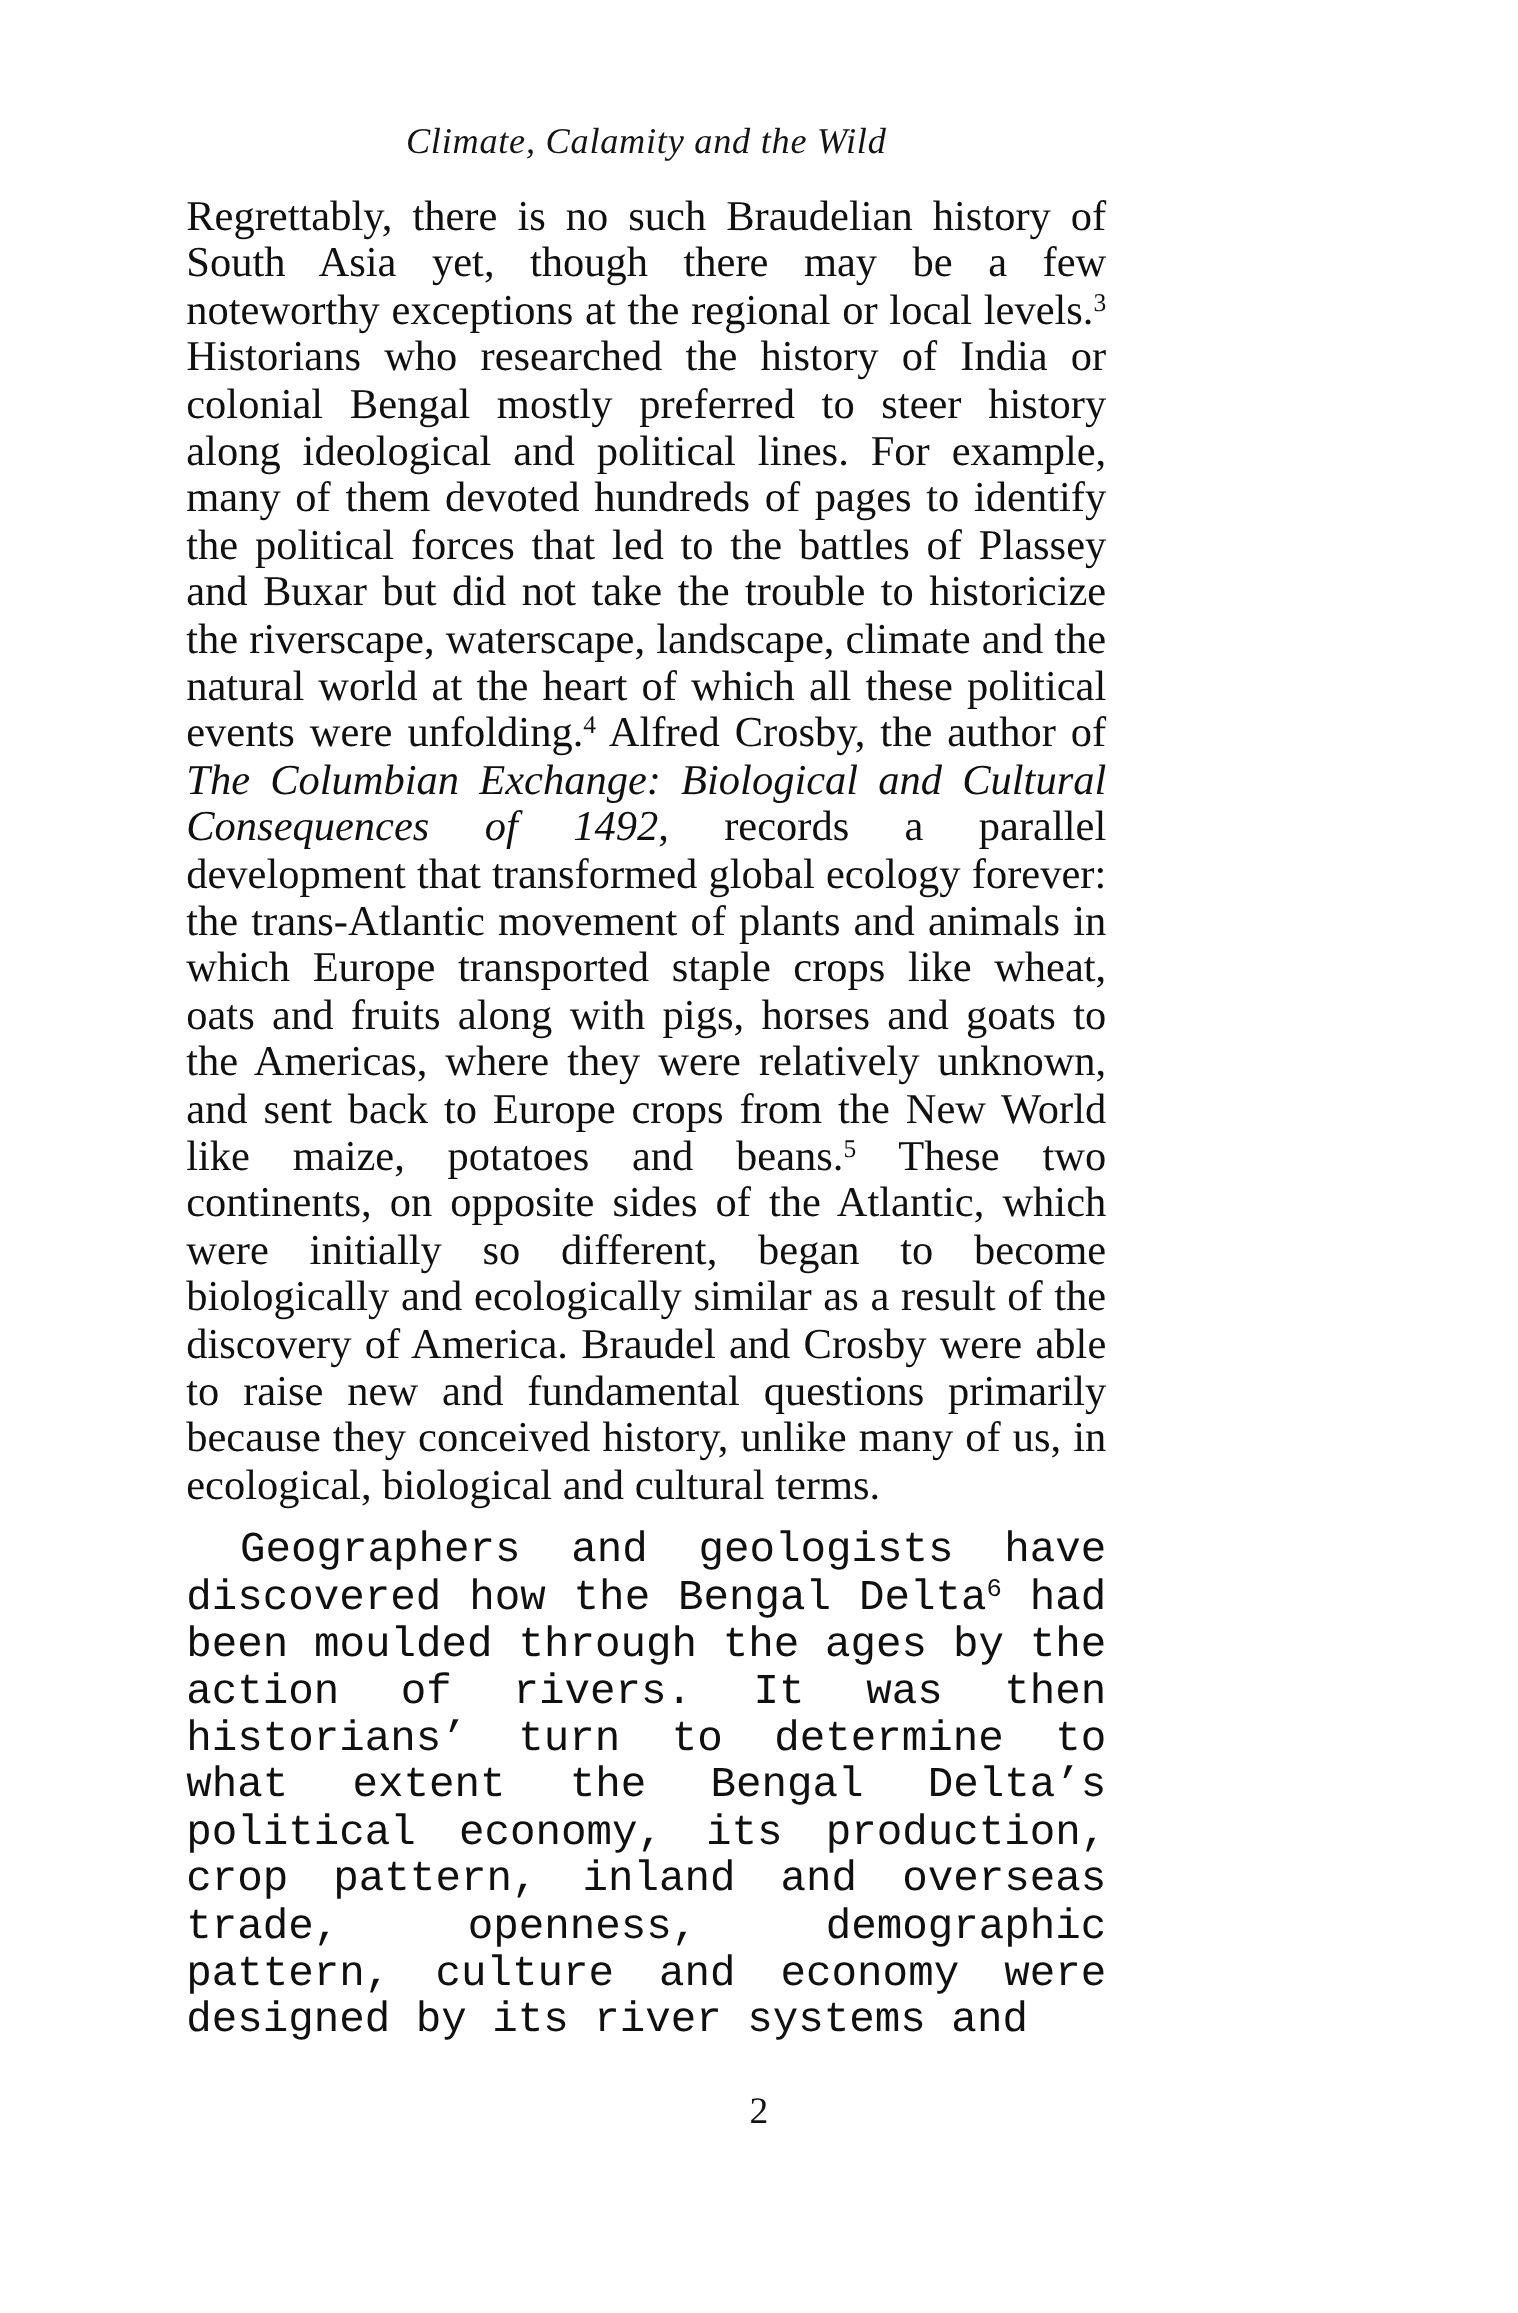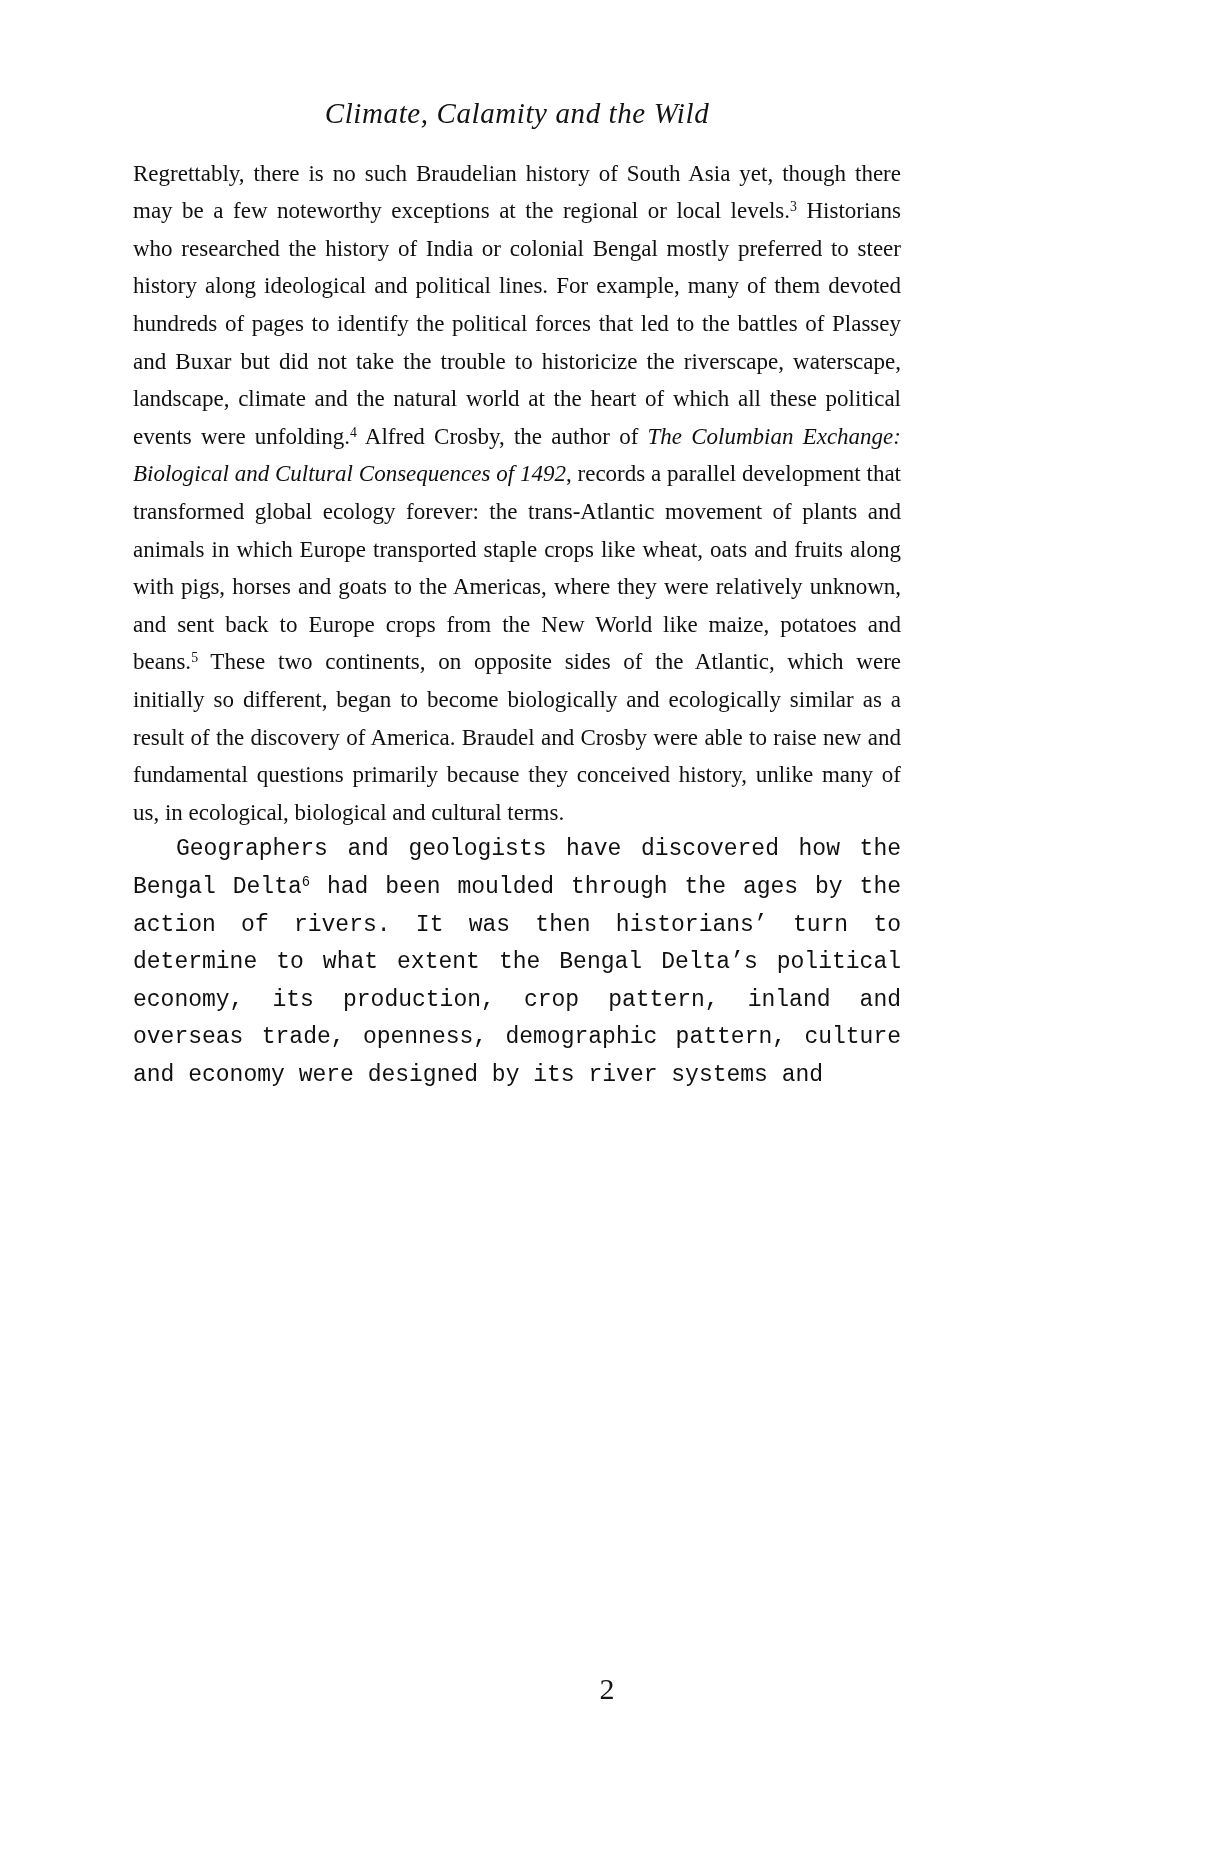--- a/index.html
+++ b/index.html
@@ -39,25 +39,25 @@
     font-style: italic;
     font-size: 29px;
     text-align: center;
     letter-spacing: 0.6px;
     margin: 0 0 22px 0;
     line-height: 1.3;
     color: #141414;
   }
 
   .body-para {
-    font-size: 23px;
+    font-size: 34px;
     line-height: 37.6px;
     text-align: justify;
     text-justify: inter-word;
-    margin: 0;
+    margin: 16px;
     color: #101010;
     hyphens: none;
     -webkit-hyphens: none;
   }
 
   .body-para.indent {
     text-indent: 43px;
     font-family: Liberation Mono, monospace;
   }
 

